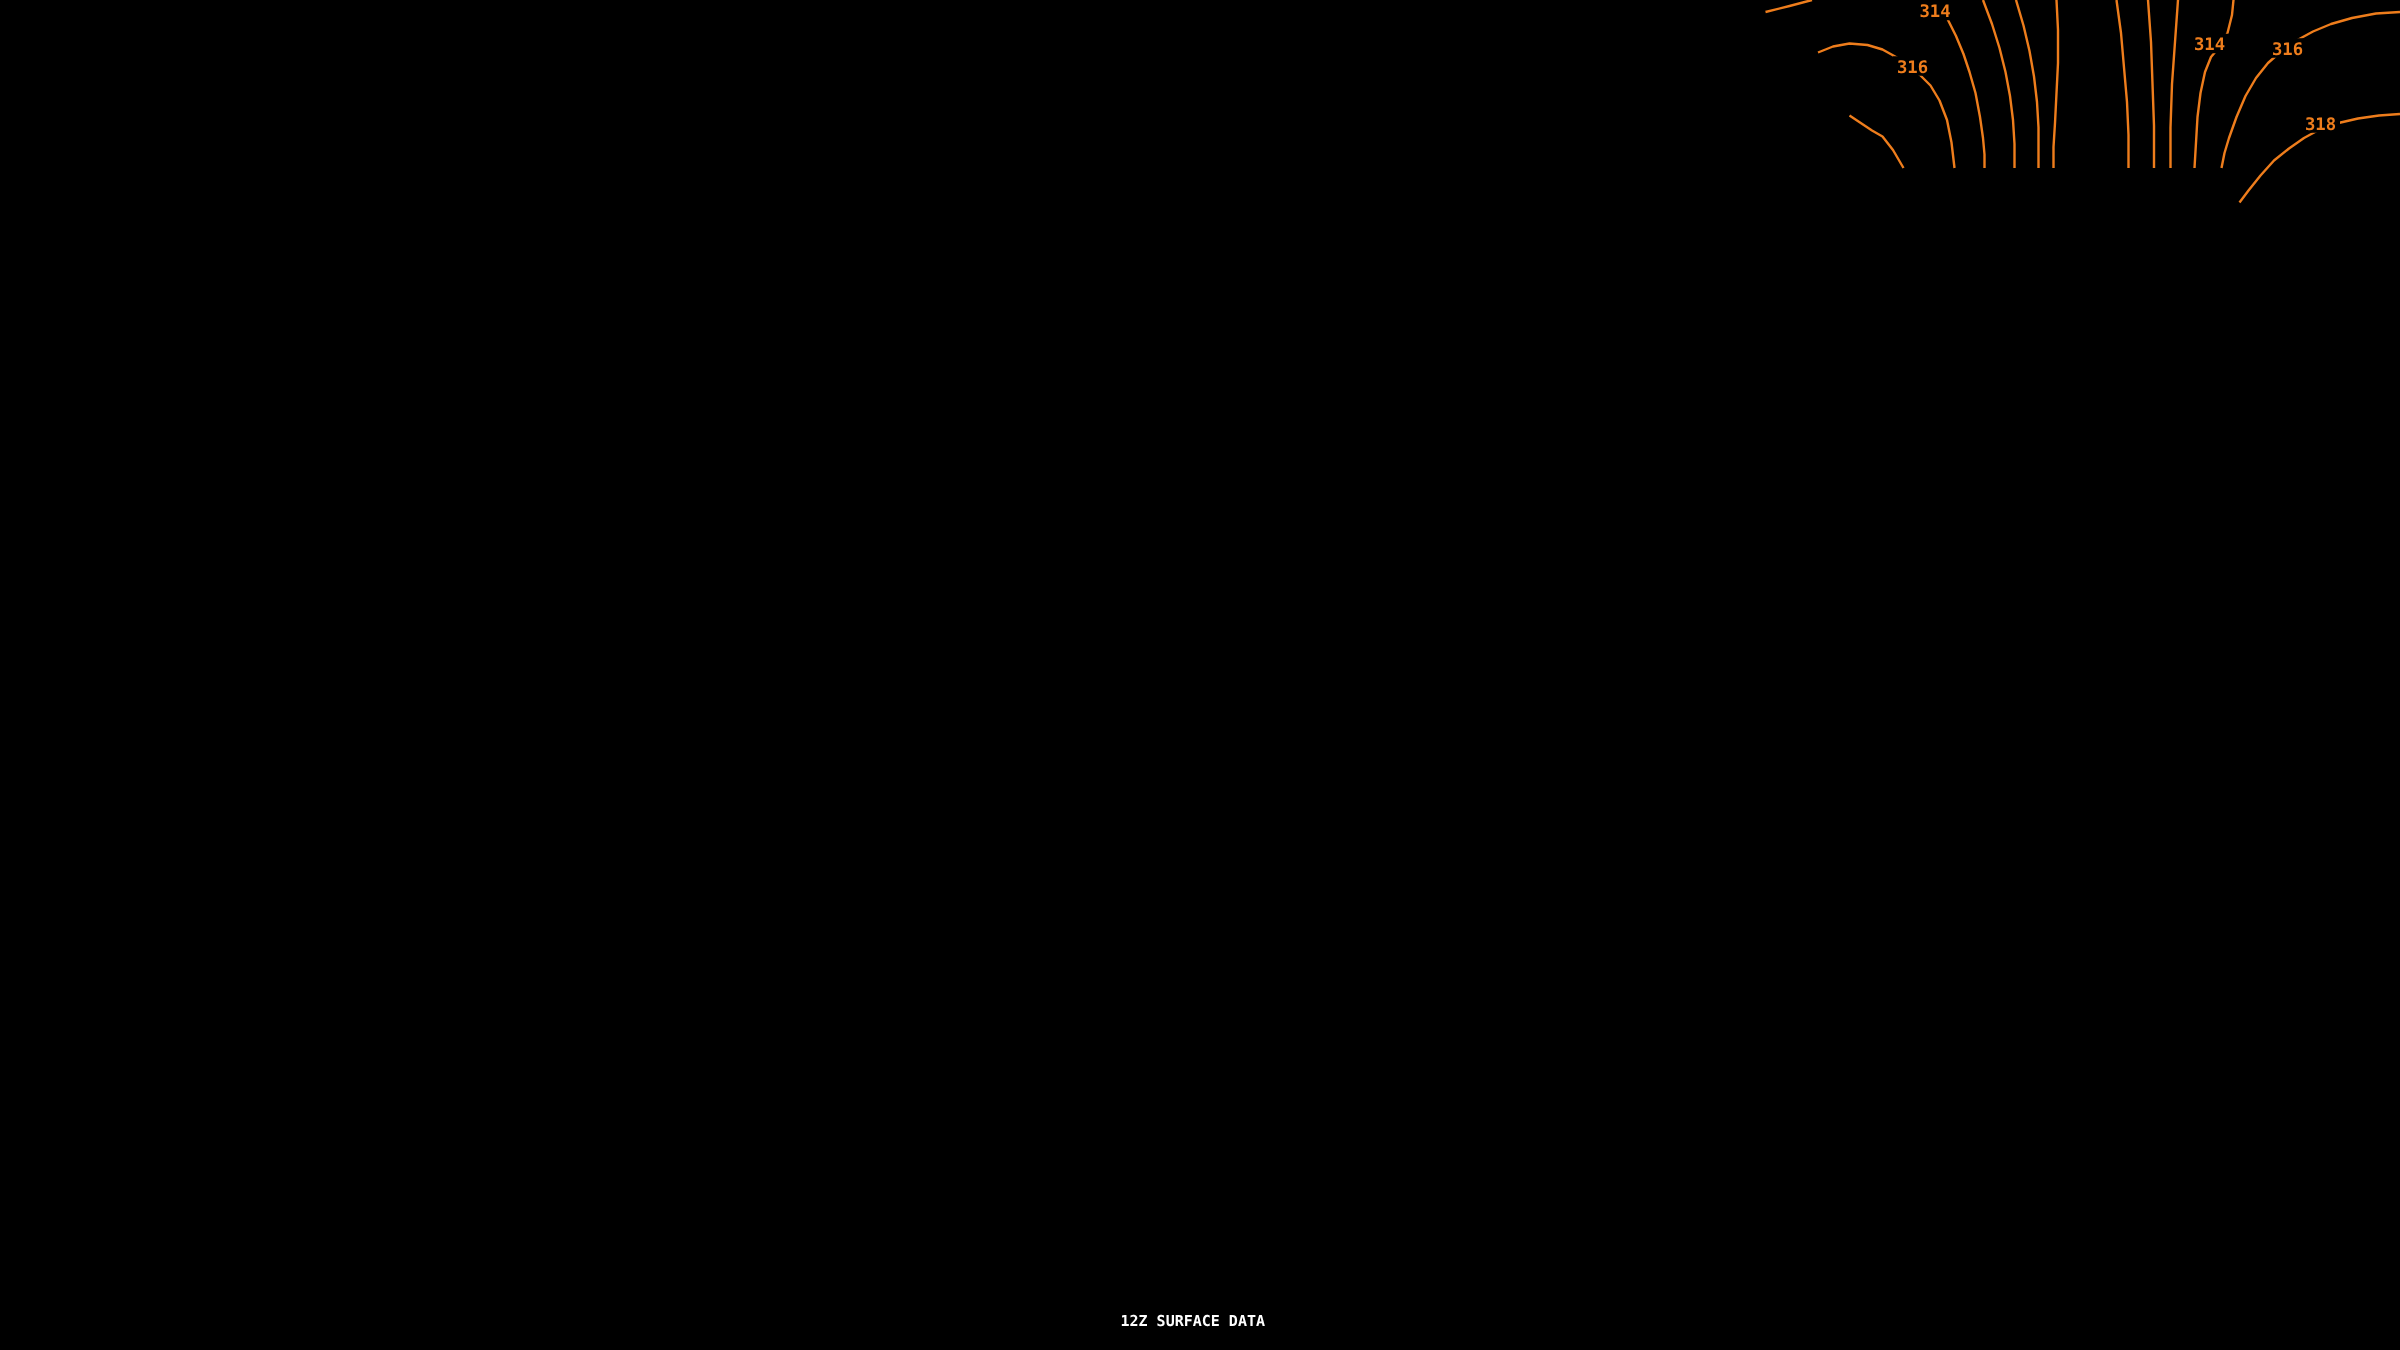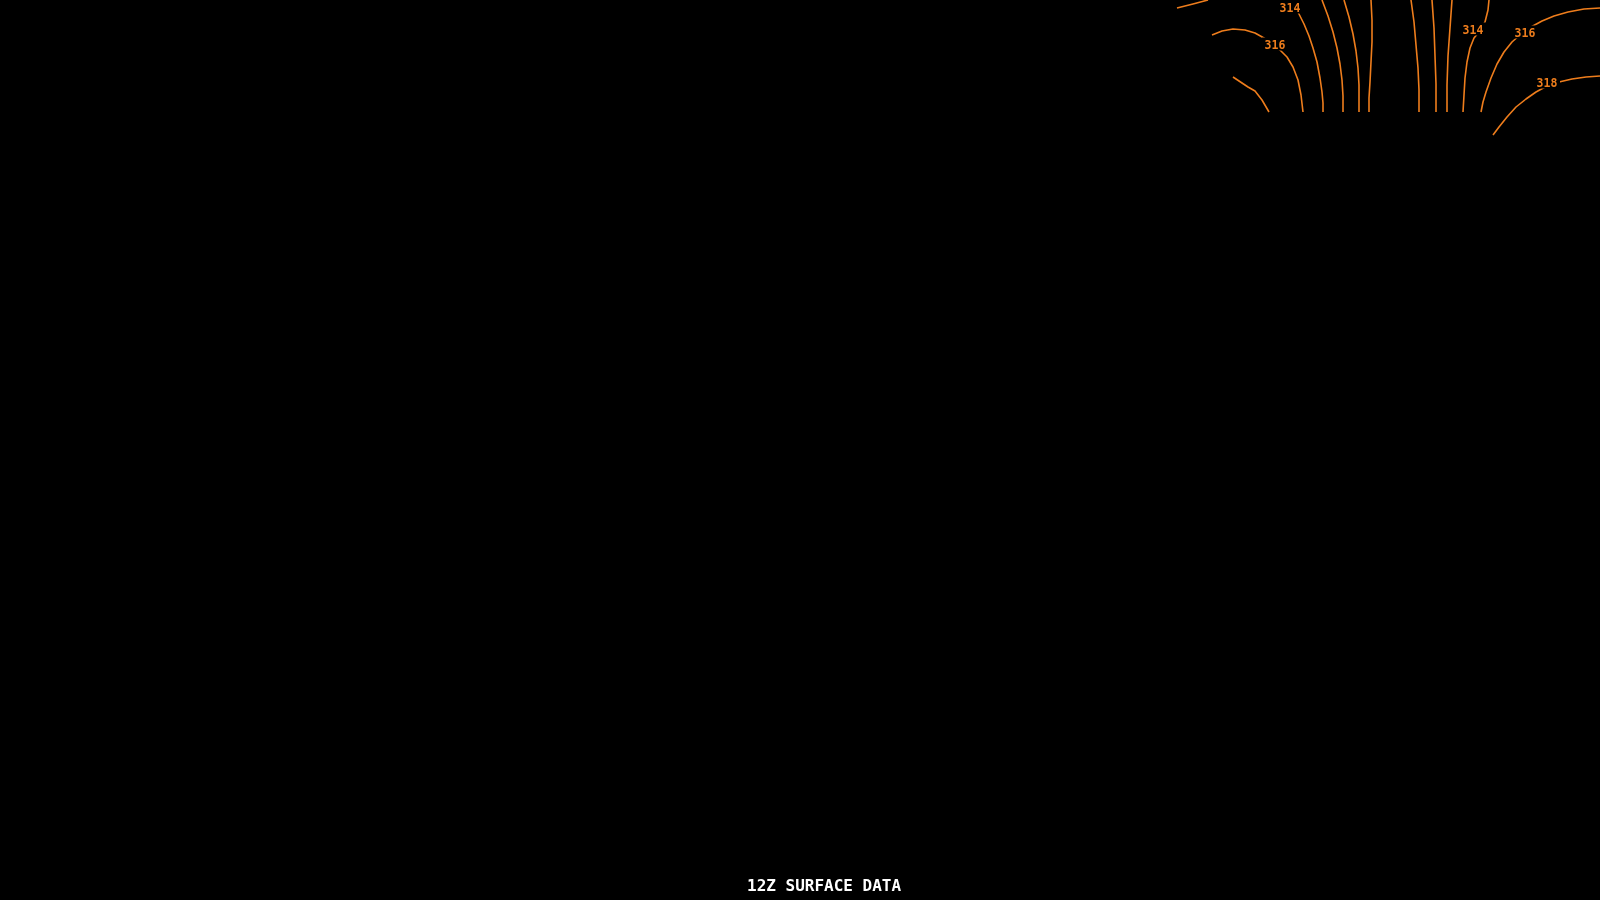--- a/index.html
+++ b/index.html
@@ -34,21 +34,21 @@
     font-size: 11.5px;
     font-weight: bold;
     text-anchor: middle;
   }
   #status-bar-text {
     position: absolute;
     left: 747px;
     top: 876px;
     width: 120px;
     font-family: "DejaVu Sans Mono", monospace;
-    font-size: 16px;
+    font-size: 10px;
     font-weight: bold;
     letter-spacing: 0px;
     white-space: nowrap;
     color: #ffffff;
   }
 </style>
 </head>
 <body>
 
 <div id="screen">

